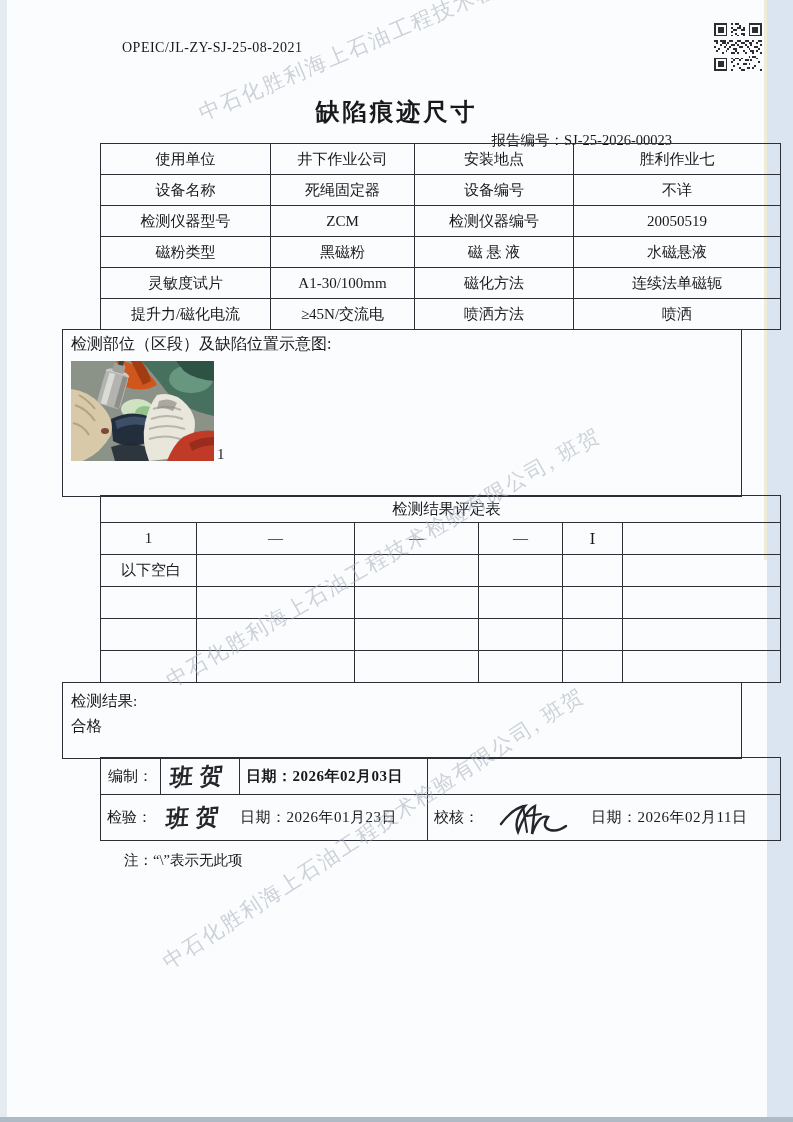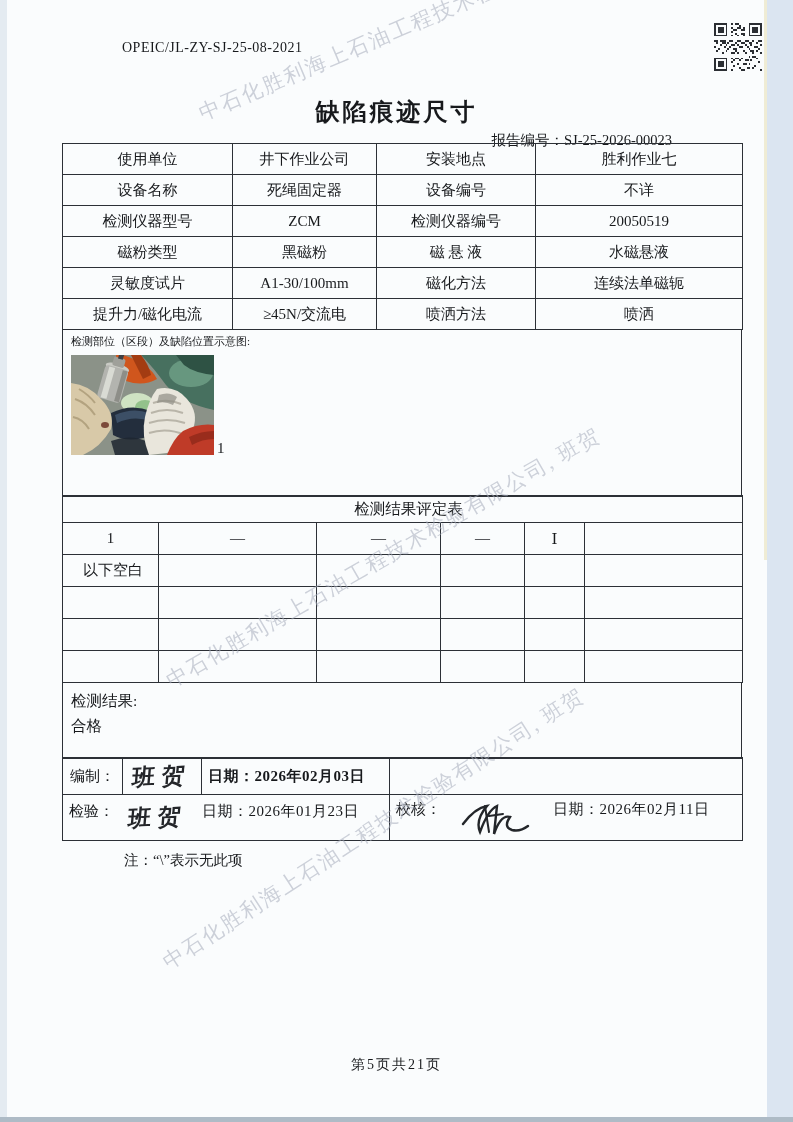--- a/index.html
+++ b/index.html
@@ -25,44 +25,44 @@
     font-family:"Liberation Sans","DejaVu Sans",sans-serif;
     font-size:24px; font-weight:bold; letter-spacing:3px;
   }
   .report-no {
     position:absolute; left:62px; top:124px; width:680px;
     text-align:right; padding-right:70px; font-size:14.5px;margin-top:7px;
   }
 
   .sheet { position:absolute; left:62px; top:143px; width:680px; }
 
-  table { border-collapse:collapse; table-layout:fixed; width:680px; }
+  table { border-collapse:collapse; table-layout:fixed; width:680px;margin-left:38px; }
   td { border:1.5px solid #2c3036; font-size:15px; text-align:center; vertical-align:middle; padding:2px 4px; overflow:hidden; }
   .sect { margin-top:-1.5px; }
 
   .info-table td { height:31px; }
 
   .box { border:1.5px solid #2c3036; margin-top:-1.5px; background:transparent; }
   .diagram-box { height:168px; padding:4px 8px; }
-  .diagram-label { font-size:11px; text-align:left; }
+  .diagram-label { font-size:16px; text-align:left; }
   .photo-wrap { display:flex; align-items:flex-end; gap:3px; margin:6px 0 0 0px; }
   .photo { display:block; border:0; }
   .photo-caption { font-size:15px; line-height:14px; }
 
   .results-table .caption-cell { height:27px; font-size:15.5px;padding-left:16px; }
   .results-table .head-cell { height:54px; white-space:pre-line; line-height:20px; }
   .results-table .data-cell { height:32px; }
   .tl { text-align:left; padding-left:20px; }
 
   .conclusion-box { height:77px; padding:5px 8px; font-size:15.5px; text-align:left; line-height:25px; }
 
   .sign-table td { padding:2px 6px; }
   .sign-table .r1 td { height:37px; }
   .sign-table .r2 td { height:46px; }
-  .sign-cellgroup { display:flex; gap:14px; text-align:left; }
+  .sign-cellgroup { display:flex; align-items:center; gap:14px; text-align:left; }
   .lbl { white-space:nowrap; }
   .sig {
     display:inline-block; font-size:23px; font-weight:600; letter-spacing:7px;
     transform:rotate(-3deg) skewX(-8deg); white-space:nowrap; color:#24262a;
   }
   .date { white-space:nowrap; letter-spacing:.5px; }
 
   .note { margin:10px 0 0 62px; font-size:14.5px; }
 
   .footer { position:absolute; left:0; top:1056px; width:100%; text-align:center; font-size:14px; letter-spacing:2px; }
@@ -369,14 +369,13 @@
               <span class="date"><span>日期：</span><span>2026年02月11日</span></span>
             </div>
           </td>
         </tr>
       </tbody>
     </table>
 
     <div class="note">注：“\”表示无此项</div>
   </div>
 
-  <div class="footer">第5页共21页</div>
 </div>
 
 </body></html>

